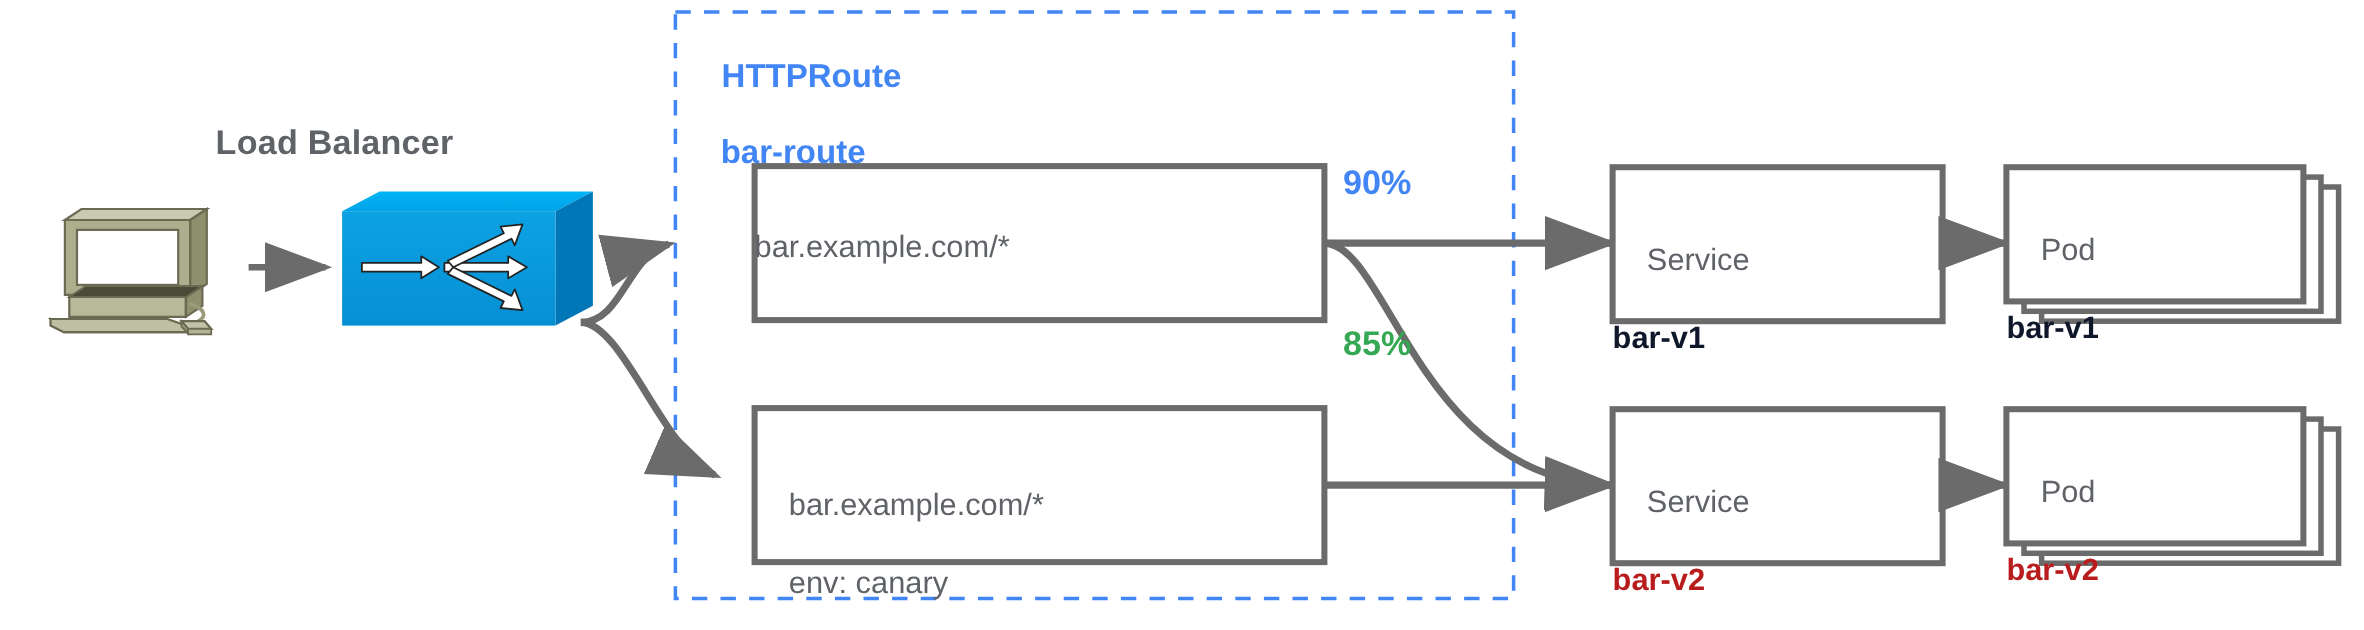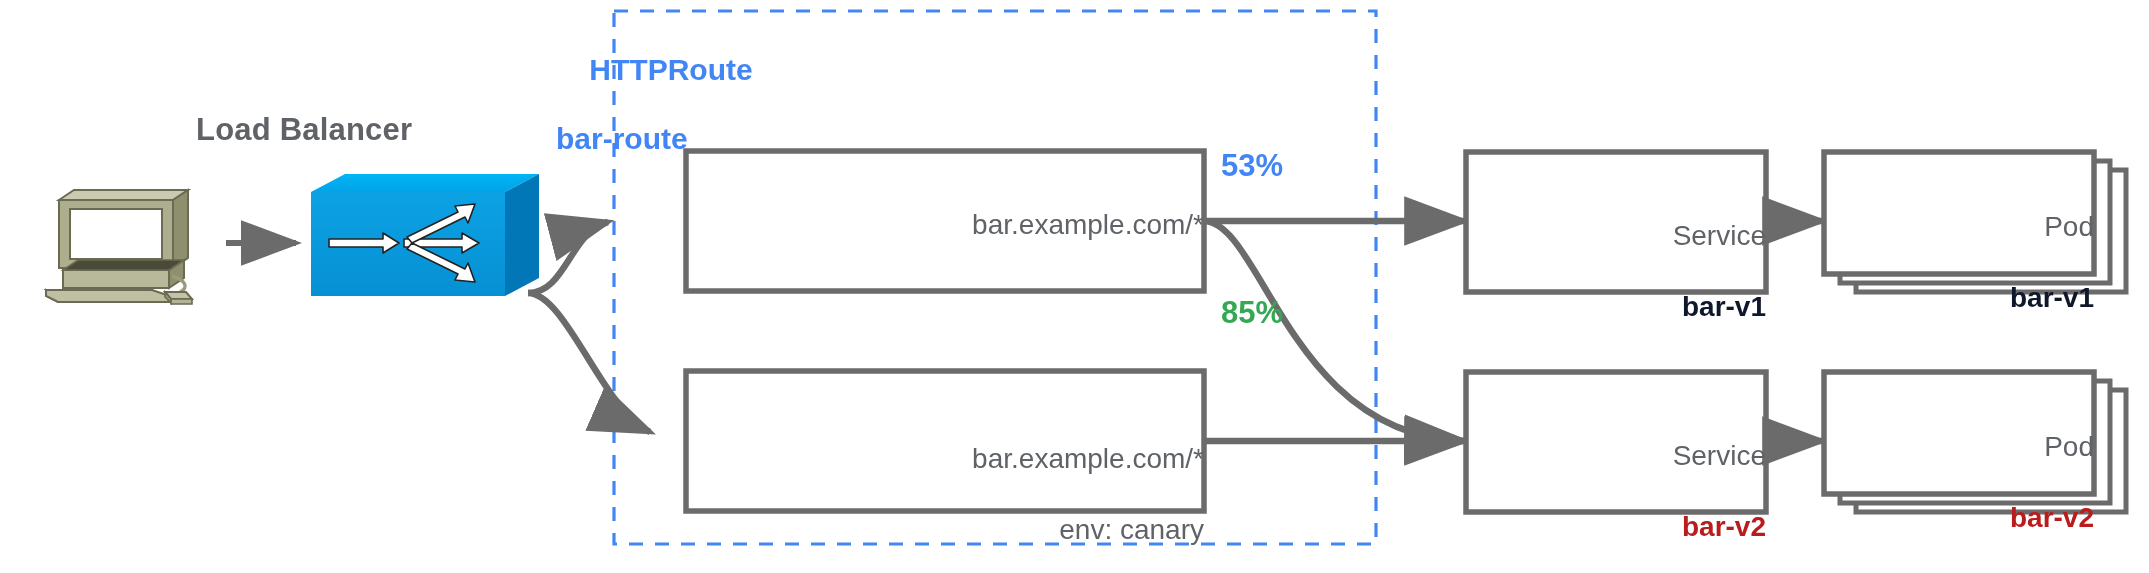--- a/index.html
+++ b/index.html
@@ -4,34 +4,34 @@
 <style>
   html,body{margin:0;padding:0;background:#ffffff;}
   body{
     width:2149px;height:573px;
     font-family:"Liberation Sans", sans-serif;
     overflow:hidden;position:relative;
   }
   #stage{position:absolute;left:0;top:0;width:2149px;height:573px;}
   svg#scene{position:absolute;left:0;top:0;width:2149px;height:573px;}
 
-  .lbl{position:absolute;white-space:pre;}
+  .lbl{position:absolute;white-space:pre;text-align:center;}
 
   .lb-title{
     left:196px;top:112px;width:216px;
     font-size:31px;font-weight:bold;color:#5F6368;letter-spacing:.2px;
   }
   .route-title{
     left:556px;top:18px;width:330px;
     font-size:30px;font-weight:bold;color:#4285F4;line-height:1.15;
   }
   .route-title .l2{display:block;}
 
   .boxtext{
-    position:absolute;text-align:right;white-space:pre;
+    position:absolute;text-align:left;white-space:pre;
     font-size:28px;color:#5F6368;line-height:1.28;
   }
   .boxtext .accent-blue{color:#0f172a;font-weight:bold;display:block;}
   .boxtext .accent-green{color:#b91c1c;font-weight:bold;display:block;}
 
   .pct{
     position:absolute;font-size:31px;font-weight:bold;white-space:pre;
   }
   .pct.blue{color:#4285F4;}
   .pct.green{color:#34A853;}
@@ -148,21 +148,21 @@
     <span class="l2">bar-route</span>
   </div>
 
   <div class="boxtext" style="left:686px;top:207px;width:518px;">bar.example.com/*</div>
 
   <div class="boxtext" style="left:686px;top:405px;width:518px;">
     <span>bar.example.com/*</span><br>
     <span>env: canary</span>
   </div>
 
-  <div class="pct blue" style="left:1221px;top:148px;">53%</div>
+  <div class="pct blue" style="left:1221px;top:148px;">90%</div>
   <div class="pct green" style="left:1221px;top:295px;">85%</div>
 
   <div class="boxtext" style="left:1466px;top:182px;width:300px;">
     <span>Service</span>
     <span class="accent-blue">bar-v1</span>
   </div>
 
   <div class="boxtext" style="left:1466px;top:402px;width:300px;">
     <span>Service</span>
     <span class="accent-green">bar-v2</span>

